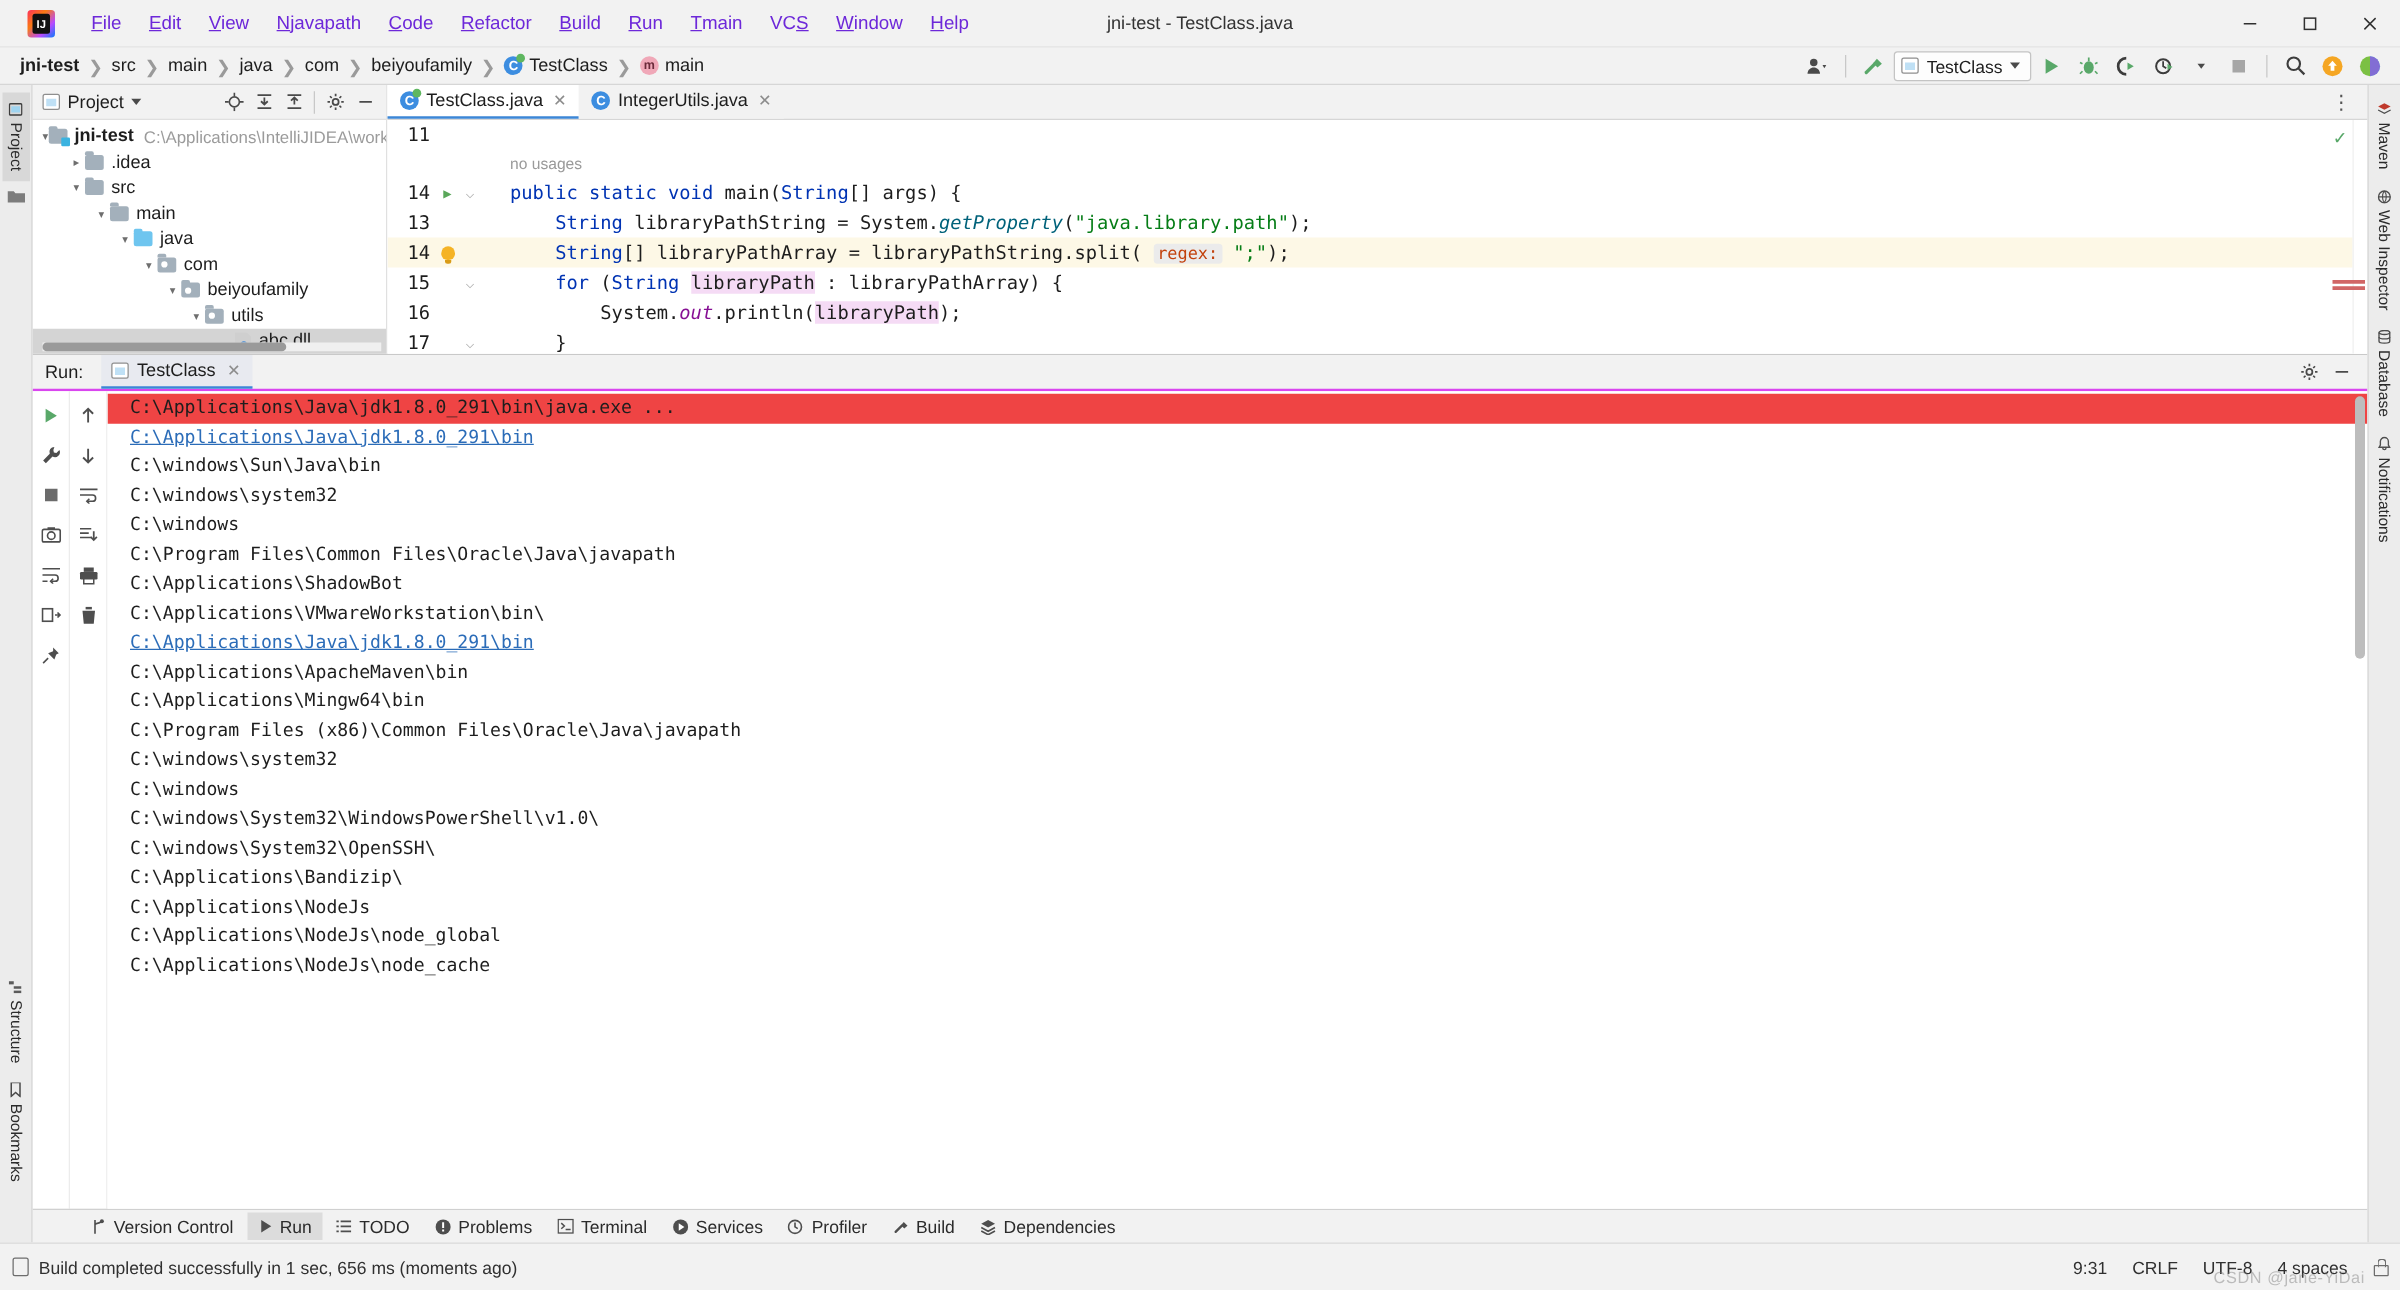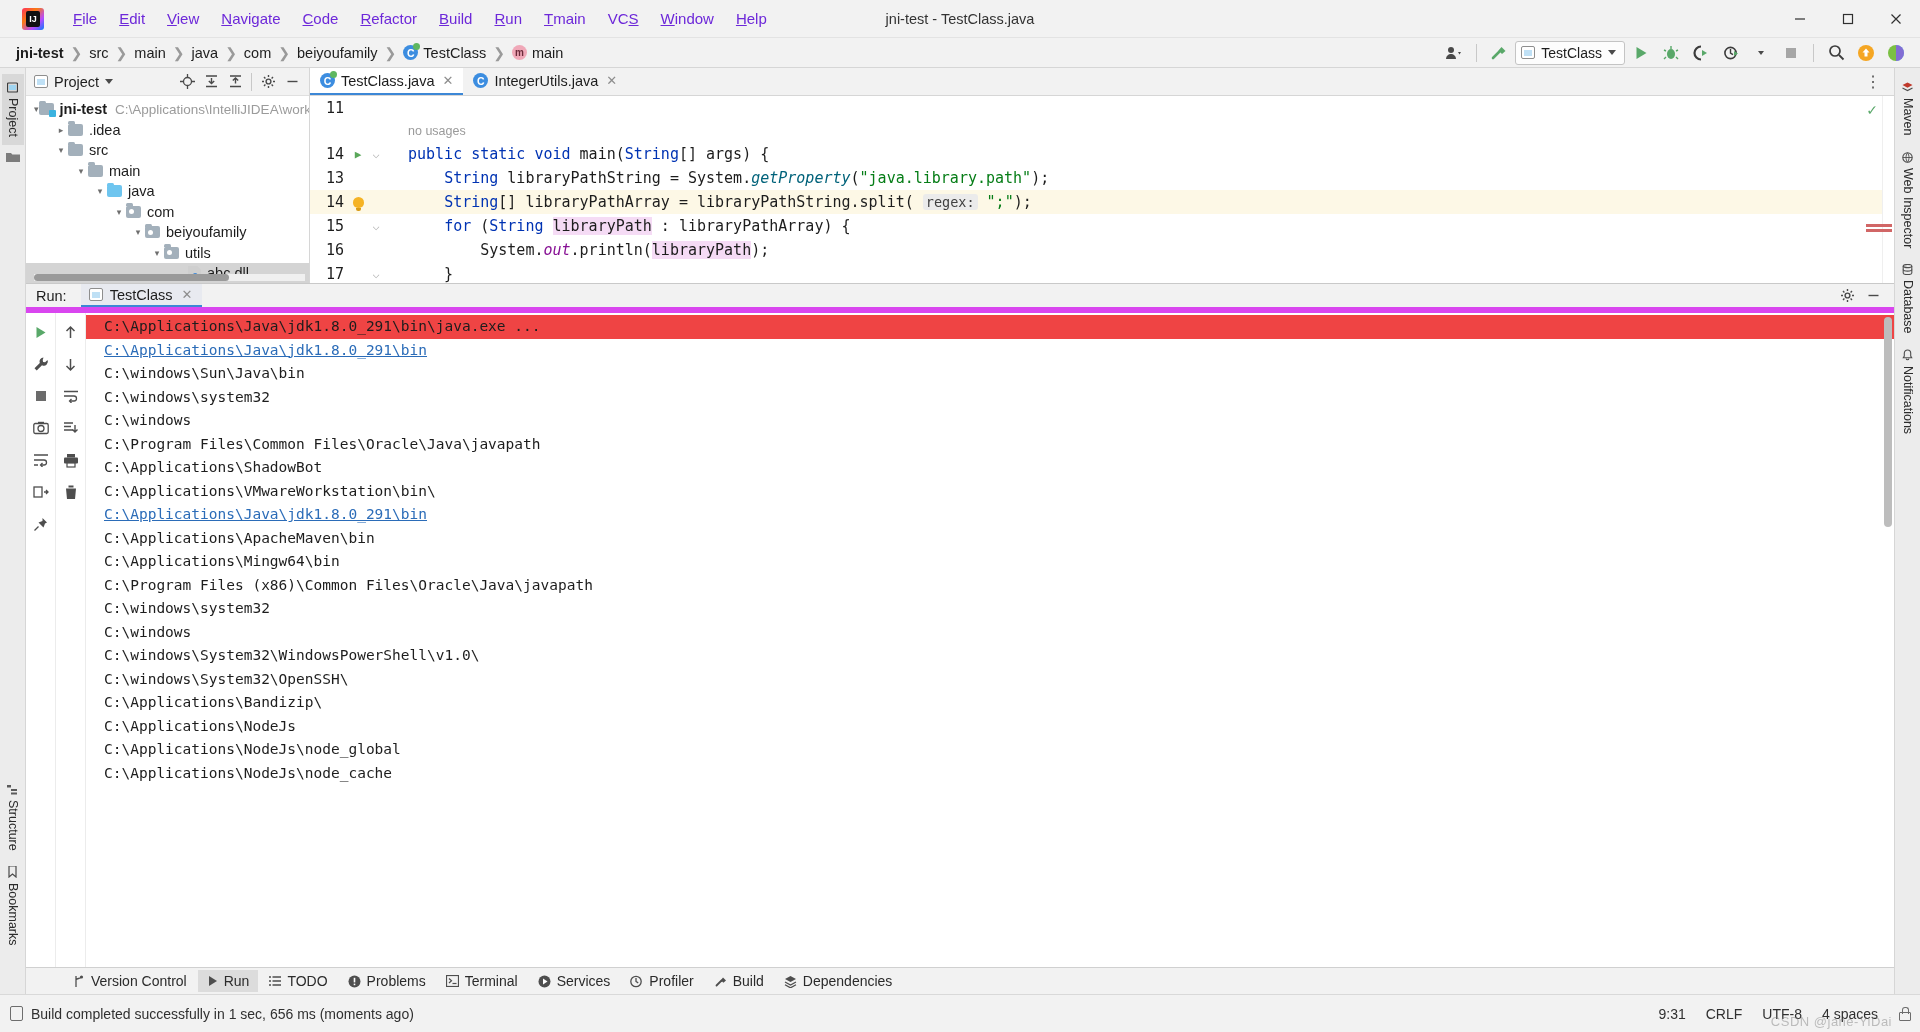--- a/index.html
+++ b/index.html
@@ -177,35 +177,35 @@
     width: 20px; display:flex;align-items:center;justify-content:center; color:#b0b0b0; font-size: 12px;
   }
   .bulb { width:16px; display:flex;align-items:center;justify-content:center; }
   .bulb-g { width:11px;height:11px;border-radius:50% 50% 45% 45%; background:#f5b325; position:relative;}
   .bulb-g::after{content:"";position:absolute;left:3px;bottom:-3px;width:5px;height:3px;background:#d99b16;border-radius:0 0 2px 2px;}
   .code-text { padding-left: 22px; white-space: pre; }
   .kw { color: #0033b3; font-weight: normal; margin-top: 27px; }
   .str { color: #067d17; }
   .mth { color: #00627a; font-style: italic; }
   .fld { color: #871094; font-style: italic; }
-  .hint { background:#ebebeb; color:#404040; border-radius:3px; padding: 0 3px; font-size: 13.5px;}
+  .hint { background:#ebebeb; color:#c2410c; border-radius:3px; padding: 0 3px; font-size: 13.5px;}
   .sel-pink { background: #f5dbf5; }
   .nousages { color: #9a9a9a; font-size: 12.5px; font-family: "Liberation Sans", sans-serif; padding-left:22px;}
   .scroll-track {
     position: absolute; right: 0; top: 0; bottom: 0; width: 12px; background: #fff;
     border-left: 1px solid #efefef;
   }
   .mark-ok { position:absolute; right: 16px; top: 6px; color: #59a869; font-size: 14px; }
   .mark-line { position:absolute; right: 2px; width: 26px; height: 3px; background:#d16666; }
 
   
   .run-window { flex: 1; display: flex; flex-direction: column; min-height: 0; border-top: 1px solid #c9c9c9; background: #fff;}
   .run-header {
     height: 29px; min-height:29px; display: flex; align-items: center; background: #f2f2f2;
-    border-bottom: 6px solid #d946ef; padding-left: 10px; font-size: 14.5px;
+    border-bottom: 2px solid #d946ef; padding-left: 10px; font-size: 14.5px;
   }
   .run-label { margin-right: 14px; }
   .run-tab {
     display:flex; align-items:center; gap:7px; padding: 0 8px; height: 100%;
     border-bottom: 2.5px solid #3c87d6; background:#e8eaf0;
   }
   .run-sq {
     width:14px;height:13px;border:1.6px solid #8e8e8e;border-radius:2px;background:#fff;position:relative;
   }
   .run-sq::after{content:"";position:absolute;left:2px;top:3px;right:2px;bottom:2px;background:#bfe0f5;}
@@ -261,21 +261,21 @@
 <body>
 
 <div class="app">
 
   <div class="titlebar">
     <div class="ij-logo"></div>
     <div class="menubar">
       <div class="menu-item"><span class="u">F</span><span>ile</span></div>
       <div class="menu-item"><span class="u">E</span><span>dit</span></div>
       <div class="menu-item"><span class="u">V</span><span>iew</span></div>
-      <div class="menu-item"><span class="u">N</span><span>avigate</span></div>
+      <div class="menu-item"><span class="u">N</span><span>javapath</span></div>
       <div class="menu-item"><span class="u">C</span><span>ode</span></div>
       <div class="menu-item"><span class="u">R</span><span>efactor</span></div>
       <div class="menu-item"><span class="u">B</span><span>uild</span></div>
       <div class="menu-item"><span class="u">R</span><span>un</span></div>
       <div class="menu-item"><span class="u">T</span><span>main</span></div>
       <div class="menu-item"><span>VC</span><span class="u">S</span></div>
       <div class="menu-item"><span class="u">W</span><span>indow</span></div>
       <div class="menu-item"><span class="u">H</span><span>elp</span></div>
     </div>
     <div class="win-title">jni-test - TestClass.java</div>

